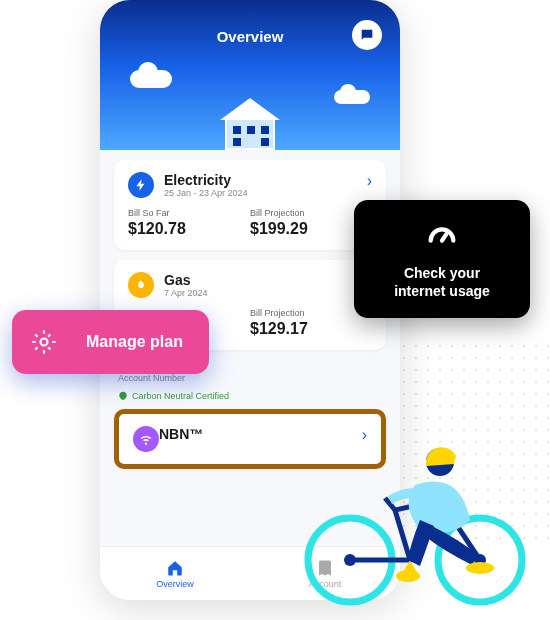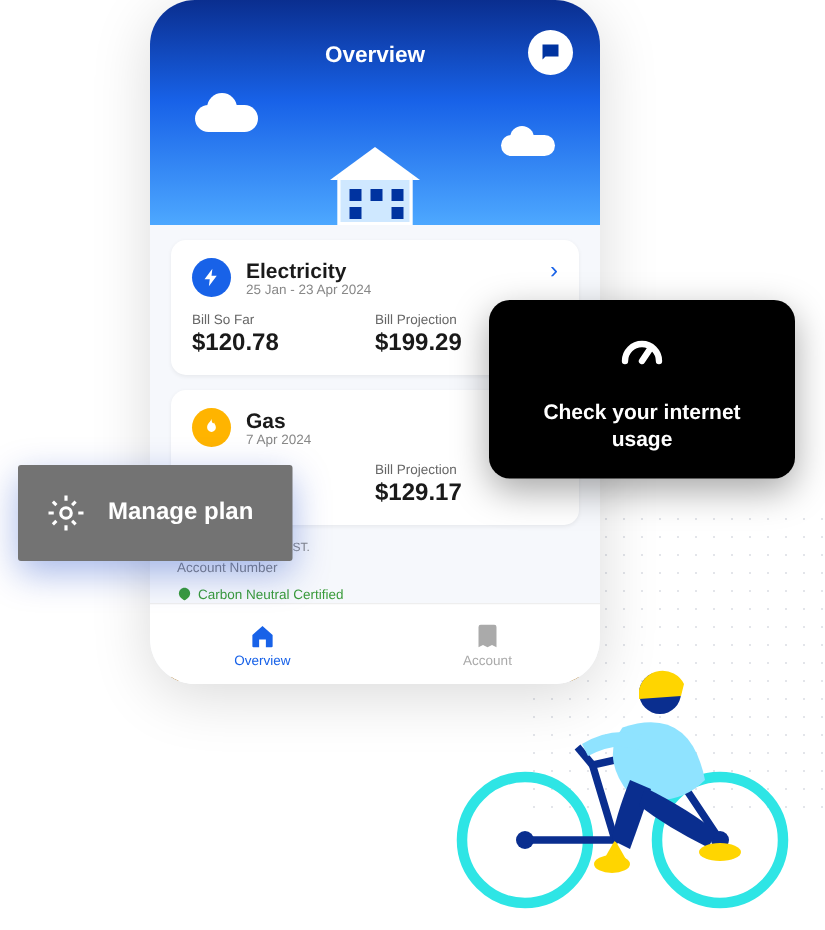--- a/index.html
+++ b/index.html
@@ -1,18 +1,18 @@
 <!DOCTYPE html>
 <html><head>
 <meta charset="utf-8">
 <style>
 * { box-sizing: border-box; margin: 0; padding: 0; }
 body { font-family: -apple-system, BlinkMacSystemFont, 'Segoe UI', Arial, sans-serif; width: 550px; height: 620px; position: relative; overflow: hidden; background: #fff; }
 
-.phone { position: absolute; left: 100px; top: 0; width: 300px; height: 456px; background: #fff; border-radius: 30px; box-shadow: 0 8px 40px rgba(0,0,0,0.15); overflow: hidden; }
+.phone { position: absolute; left: 100px; top: 0; width: 300px; height: 600px; background: #fff; border-radius: 30px; box-shadow: 0 8px 40px rgba(0,0,0,0.15); overflow: hidden; }
 
 .hero { position: relative; height: 150px; background: linear-gradient(180deg, #0a2e8f 0%, #1862e8 45%, #4da8ff 100%); }
 .hero-title { position: absolute; top: 28px; left: 50%; transform: translateX(-50%); color: #fff; font-weight: 700; font-size: 15px; }
 .chat-btn { position: absolute; top: 20px; right: 18px; width: 30px; height: 30px; border-radius: 50%; background: #fff; display: flex; align-items: center; justify-content: center; }
 .chat-btn svg { width: 16px; height: 16px; fill: #0033a0; }
 .cloud { position: absolute; background: #fff; border-radius: 20px; }
 .cloud1 { width: 42px; height: 18px; left: 30px; top: 70px; }
 .cloud1::before { content:''; position:absolute; width:20px; height:20px; background:#fff; border-radius:50%; left:8px; top:-8px; }
 .cloud2 { width: 36px; height: 14px; right: 30px; top: 90px; }
 .cloud2::before { content:''; position:absolute; width:16px; height:16px; background:#fff; border-radius:50%; left:6px; top:-6px; }
@@ -41,26 +41,26 @@
 .section-h { font-weight: 700; font-size: 13px; color: #1a1a1a; margin: 8px 4px 6px; }
 .acct-label { font-size: 9px; color: #888; margin: 4px 4px 8px; }
 .cert { font-size: 9px; color: #3a9b3a; margin: 4px 4px 8px; display: flex; align-items: center; gap: 4px; }
 .nbn-card { border: 5px solid #a16207; display: flex; align-items: flex-start; padding: 12px 14px; }
 
 .tabbar { position: absolute; bottom: 0; left: 0; right: 0; height: 54px; background: #fff; border-top: 1px solid #eee; display: flex; border-radius: 0 0 30px 30px; }
 .tab { flex: 1; display: flex; flex-direction: column; align-items: center; justify-content: center; gap: 2px; font-size: 9px; color: #aaa; }
 .tab.active { color: #1862e8; }
 .tab svg { width: 18px; height: 18px; fill: currentColor; }
 
-.pill-blue { position: absolute; left: 12px; top: 310px; background: #737373; color: #fff; border-radius: 2px; padding: 18px 26px 18px 18px; display: flex; align-items: center; gap: 14px; box-shadow: 0 8px 24px rgba(0,51,192,0.35); z-index: 5; }
+.pill-blue { position: absolute; left: 12px; top: 310px; background: #ec4899; color: #fff; border-radius: 14px; padding: 18px 26px 18px 18px; display: flex; align-items: center; gap: 28px; box-shadow: 0 8px 24px rgba(0,51,192,0.35); z-index: 5; }
 .pill-blue .gear { width: 28px; height: 28px; }
 .pill-blue .gear svg { width: 28px; height: 28px; fill: none; stroke: #fff; stroke-width: 1.8; }
 .pill-blue .txt { font-weight: 700; font-size: 16px; }
 
-.pill-black { position: absolute; right: 20px; top: 200px; background: #000; color: #fff; border-radius: 14px; padding: 18px 26px; text-align: center; box-shadow: 0 8px 24px rgba(0,0,0,0.35); z-index: 5; width: 204px; }
+.pill-black { position: absolute; right: 20px; top: 200px; background: #000; color: #fff; border-radius: 14px; padding: 18px 26px; text-align: center; box-shadow: 0 8px 24px rgba(0,0,0,0.35); z-index: 5; width: 176px; }
 .pill-black svg { width: 34px; height: 34px; fill: none; stroke: #fff; stroke-width: 3; stroke-linecap: round; margin-bottom: 8px; }
 .pill-black .txt { font-weight: 700; font-size: 14px; line-height: 1.3; }
 
 .dots { position: absolute; right: 0; top: 340px; width: 200px; height: 200px; background-image: radial-gradient(#d0d4dc 1px, transparent 1px); background-size: 12px 12px; opacity: 0.6; z-index: 0; }
 
 .cyclist { position: absolute; right: 10px; bottom: 10px; width: 260px; height: 220px; z-index: 3; }
 </style>
 </head>
 <body>
 

